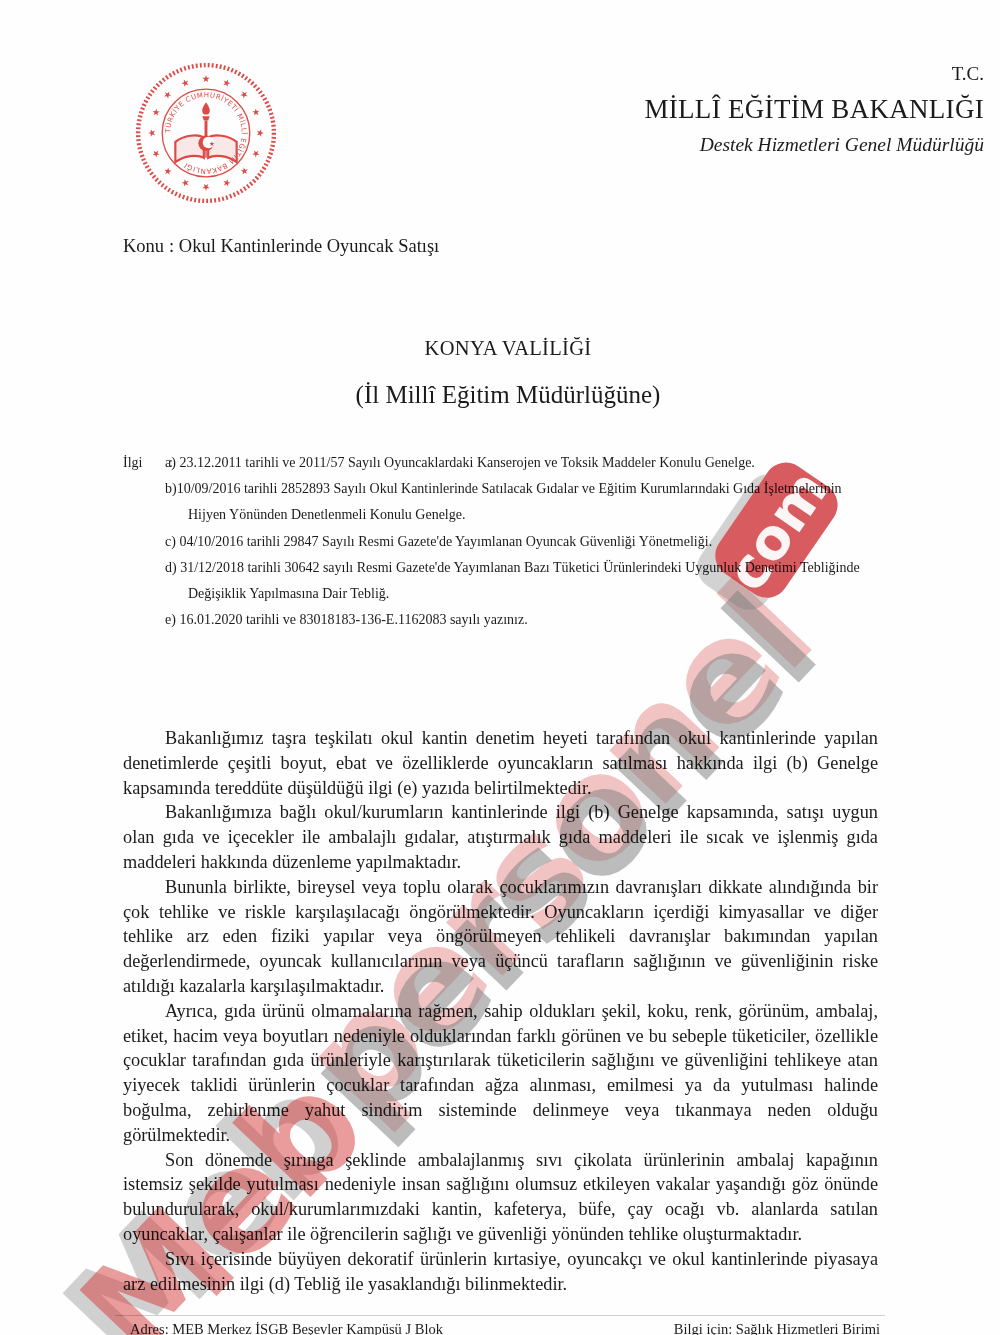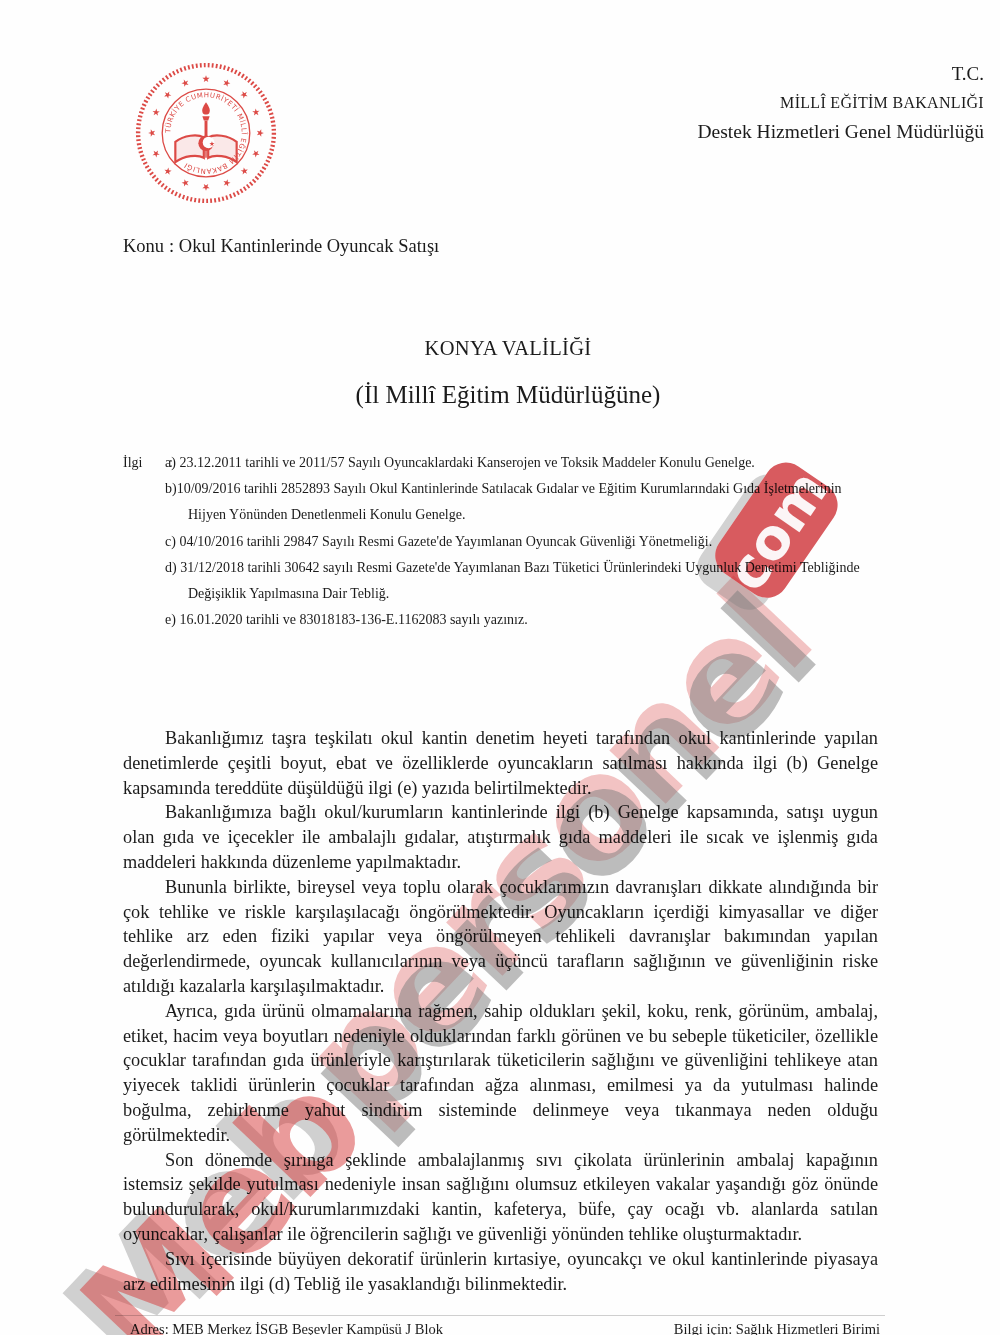--- a/index.html
+++ b/index.html
@@ -8,22 +8,22 @@
     background:#fefefe;overflow:hidden;
     font-family:"Liberation Serif",serif;color:#1b1b1b;
   }
   
   .seal{position:absolute;left:133px;top:60px;width:146px;height:146px;}
   .seal svg{width:100%;height:100%;}
   .seal-star{font:13px "DejaVu Sans",sans-serif;fill:#dc4a46;}
   
   .hdr{position:absolute;top:63px;left:0;right:16px;text-align:right;padding-left:22px;}
   .hdr-tc{font-size:19px;margin-bottom:9px;}
-  .hdr-min{font-size:16px;letter-spacing:.3px;margin-bottom:9px;}
-  .hdr-dep{font-size:19.5px;}
+  .hdr-min{font-size:27px;letter-spacing:.3px;margin-bottom:9px;}
+  .hdr-dep{font-size:19.5px;font-style:italic;}
   
   .meta{position:absolute;left:123px;top:236px;width:760px;font-size:18.5px;}
   .meta-row{position:relative;height:27px;white-space:nowrap;}
   .meta-label{display:inline-block;width:46px;}
   .meta-date{position:absolute;left:617px;top:0;}
   
   .recipient{position:absolute;top:337px;left:0;right:0;text-align:center;padding-left:16px;}
   .recipient-1{font-size:20.5px;margin-bottom:21px;letter-spacing:.3px;}
   .recipient-2{font-size:25px;}
   

